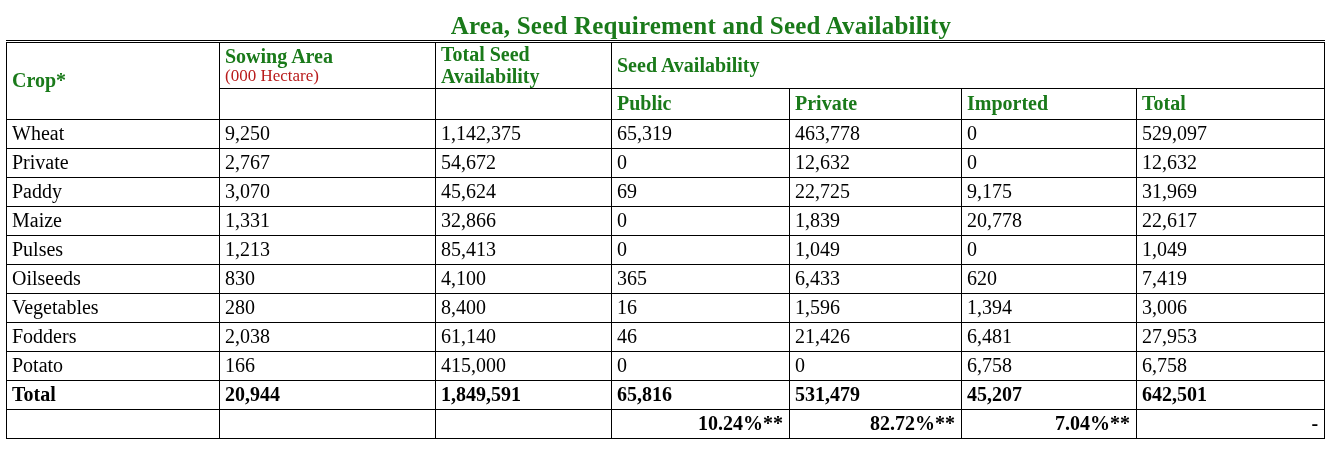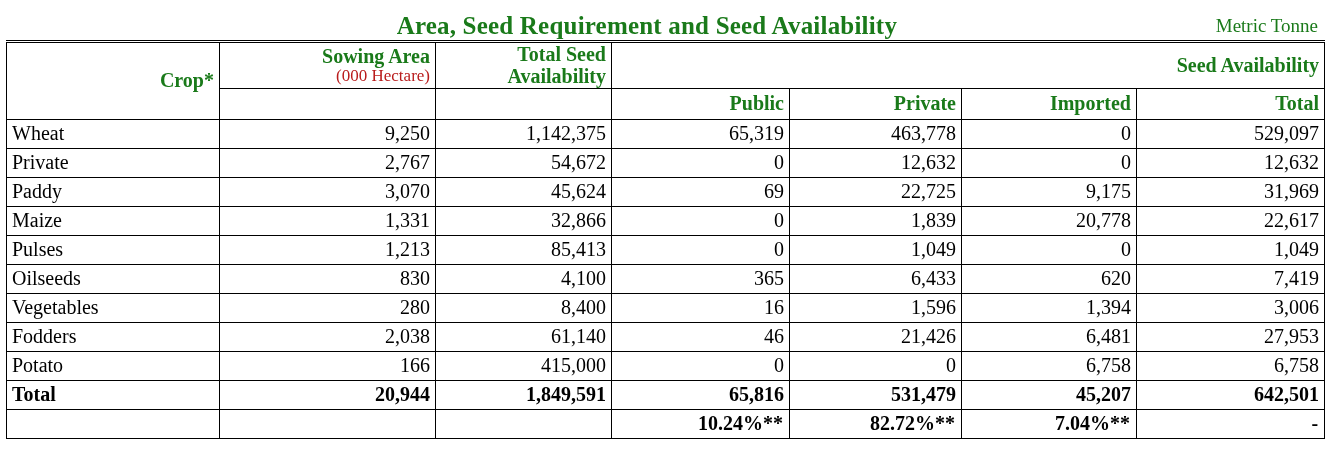--- a/index.html
+++ b/index.html
@@ -59,55 +59,54 @@
     border: 1px solid #000;
     padding: 1px 5px;
     font-size: 20px;
     line-height: 1.08;
     vertical-align: middle;
     box-sizing: border-box;
   }
   th.hdr {
     color: #1a7a1a;
     font-weight: bold;
-    text-align: right;
+    text-align: left;
     font-size: 20px;
   }
   th.hdr .sub {
     display: block;
     font-size: 17px;
     font-weight: normal;
     color: #b91c1c;
   }
   .crop-col { width: 213px; }
   .area-col { width: 216px; }
   .req-col  { width: 176px; }
   .pub-col  { width: 178px; }
   .priv-col { width: 172px; }
   .imp-col  { width: 175px; }
   .tot-col  { width: 188px; }
 
   td.crop { text-align: left; padding-left: 6px; }
-  td.num  { text-align: right; padding-right: 6px; }
+  td.num  { text-align: left; padding-right: 6px; }
   tr.total-row td { font-weight: bold; }
   tr.pct-row td { font-weight: bold; text-align: right; padding-right: 6px; margin-top: 8px; }
   tr.pct-row td.blank { border-left: 1px solid #000; }
 
   .row-h { height: 29px; }
   .hdr-row1 { height: 33px; }
   .hdr-row2 { height: 31px; }
 </style>
 </head>
 <body>
 
 <div class="sheet">
 
   <div class="title-row">
     <div class="title-main">Area, Seed Requirement and Seed Availability</div>
-    <div class="title-unit">Metric Tonne</div>
   </div>
 
   <table class="main">
     <colgroup>
       <col class="crop-col">
         <col class="area-col">
         <col class="req-col">
       <col class="pub-col">
         <col class="priv-col">
         <col class="imp-col">

